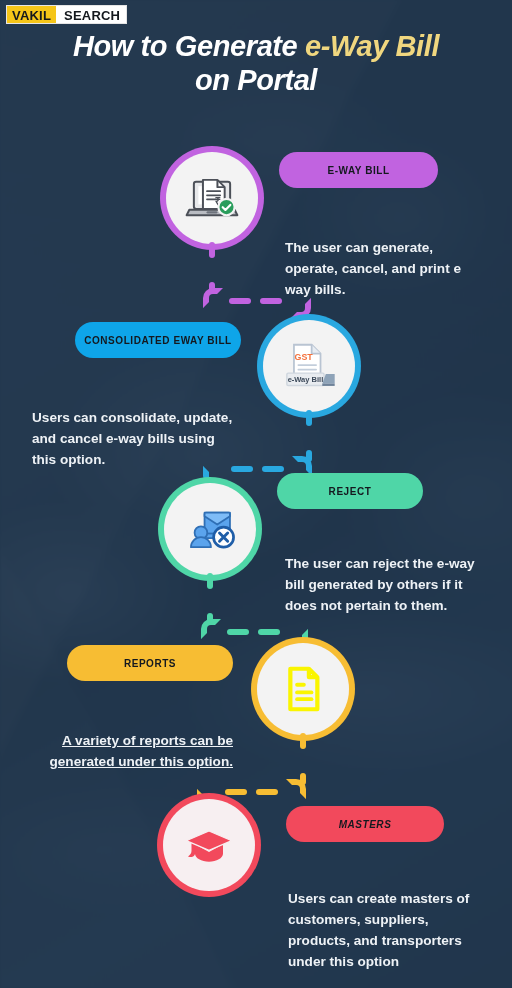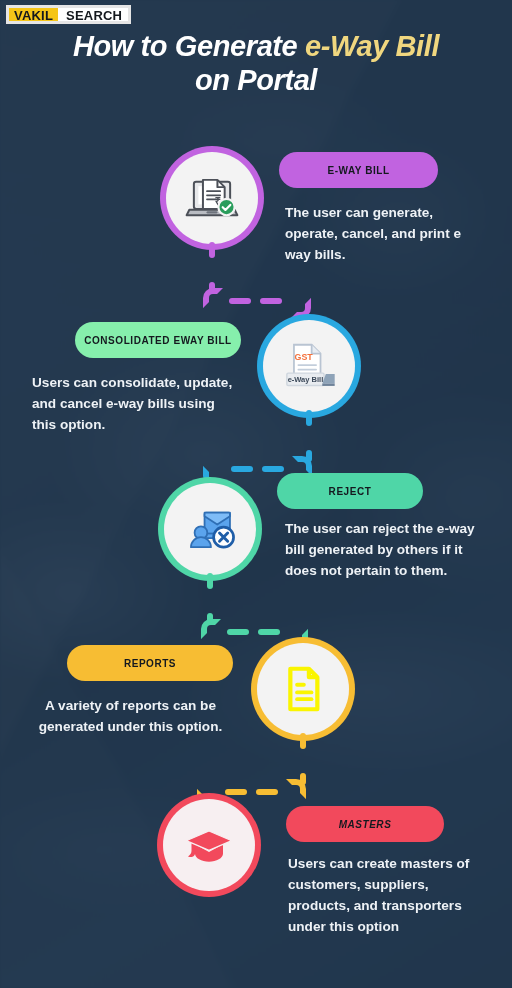--- a/index.html
+++ b/index.html
@@ -39,21 +39,21 @@
   }
 
   .stage{ position:absolute; inset:0; }
 
   
   #logo{
     position:absolute; left:6px; top:5px;
     display:flex; align-items:stretch;
     height:19px;
     font-weight:bold; font-size:13px; letter-spacing:.2px;
-    border:3px solid #e5e5e5;
+    border:1px solid #e5e5e5;
   }
   #logo .vakil{ background:#f5c518; color:#14181d; padding:1px 5px 0 5px; display:flex; align-items:center; }
   #logo .search{ background:#ffffff; color:#14181d; padding:1px 6px 0 8px; display:flex; align-items:center; }
 
   
   #title{
     position:absolute; left:0; right:0; top:30px;
     text-align:center;
     font-size:29px; font-weight:bold; line-height:1.16;
     color:#ffffff; letter-spacing:-.4px;
@@ -82,20 +82,21 @@
     display:flex; align-items:center; justify-content:center;
     font-size:10px; font-weight:bold; letter-spacing:.55px;
     color:#15191f;
     white-space:nowrap;
   }
 
   .desc{
     position:absolute;
     color:#eef2f6; font-size:13.6px; line-height:1.55;
     font-weight:600;
+    margin-top:35px;
   }
 
   
   .conn{ position:absolute; }
   .conn .hdash{
     position:absolute; height:6px; border-radius:3px;
   }
   .conn .vstub{
     position:absolute; width:6px; border-radius:3px;
   }
@@ -172,21 +173,21 @@
           <line x1="23" y1="41" x2="36" y2="41"></line>
         </g>
         <rect x="10" y="40" width="42" height="14" rx="1.5" fill="#e9ecf0" stroke="#cfd6de" stroke-width="1.6"></rect>
         <text x="31" y="50" font-family="Liberation Sans, sans-serif" font-size="8.5" font-weight="bold" fill="#3d4a5a" text-anchor="middle">e-Way Bill</text>
         <path d="M54 41 h10 v11 h-14 z" fill="#8ea3b8"></path>
         <rect x="50" y="52" width="14" height="2.5" fill="#6e8299"></rect>
       </svg>
       <span class="tail" style="background:#29a8e0;"></span>
     </div>
 
-    <div class="badge" style="left:75px; top:322px; width:166px; background:#86efac;">
+    <div class="badge" style="left:75px; top:322px; width:166px; background:#0ea5e9;">
       <span>CONSOLIDATED EWAY BILL</span>
     </div>
 
     <div class="desc" style="left:32px; top:372px; width:209px; text-align:left;">Users can consolidate, update, and cancel e-way bills using this option.</div>
   </div>
 
   <div class="conn" style="left:0; top:0;">
     <div class="vstub" style="left:306px; top:450px; height:12px; background:#29a8e0;"></div>
     <div class="corner" style="left:292px; top:456px; border-right-color:#29a8e0; border-top-color:#29a8e0; border-radius:0 10px 0 0;"></div>
     <div class="hdash" style="left:262px; top:466px; width:22px; background:#29a8e0;"></div>
@@ -236,21 +237,21 @@
           <line x1="25" y1="44" x2="42" y2="44"></line>
         </g>
       </svg>
       <span class="tail" style="background:#f7bd33;"></span>
     </div>
 
     <div class="badge" style="left:67px; top:645px; width:166px; background:#f7bd33;">
       <span>REPORTS</span>
     </div>
 
-    <div class="desc" style="left:28px; top:695px; width:205px; text-align:center;">A variety of reports can be generated under this option.</div>
+    <div class="desc" style="left:28px; top:695px; width:205px; text-align:right;text-decoration:underline;">A variety of reports can be generated under this option.</div>
   </div>
 
   <div class="conn" style="left:0; top:0;">
     <div class="vstub" style="left:300px; top:773px; height:12px; background:#f7bd33;"></div>
     <div class="corner" style="left:286px; top:779px; border-right-color:#f7bd33; border-top-color:#f7bd33; border-radius:0 10px 0 0;"></div>
     <div class="hdash" style="left:256px; top:789px; width:22px; background:#f7bd33;"></div>
     <div class="hdash" style="left:225px; top:789px; width:22px; background:#f7bd33;"></div>
     <div class="corner" style="left:197px; top:789px; border-left-color:#f7bd33; border-bottom-color:#f7bd33; border-radius:0 0 0 10px;"></div>
     <div class="vstub" style="left:197px; top:805px; height:10px; background:#f7bd33;"></div>
   </div>

